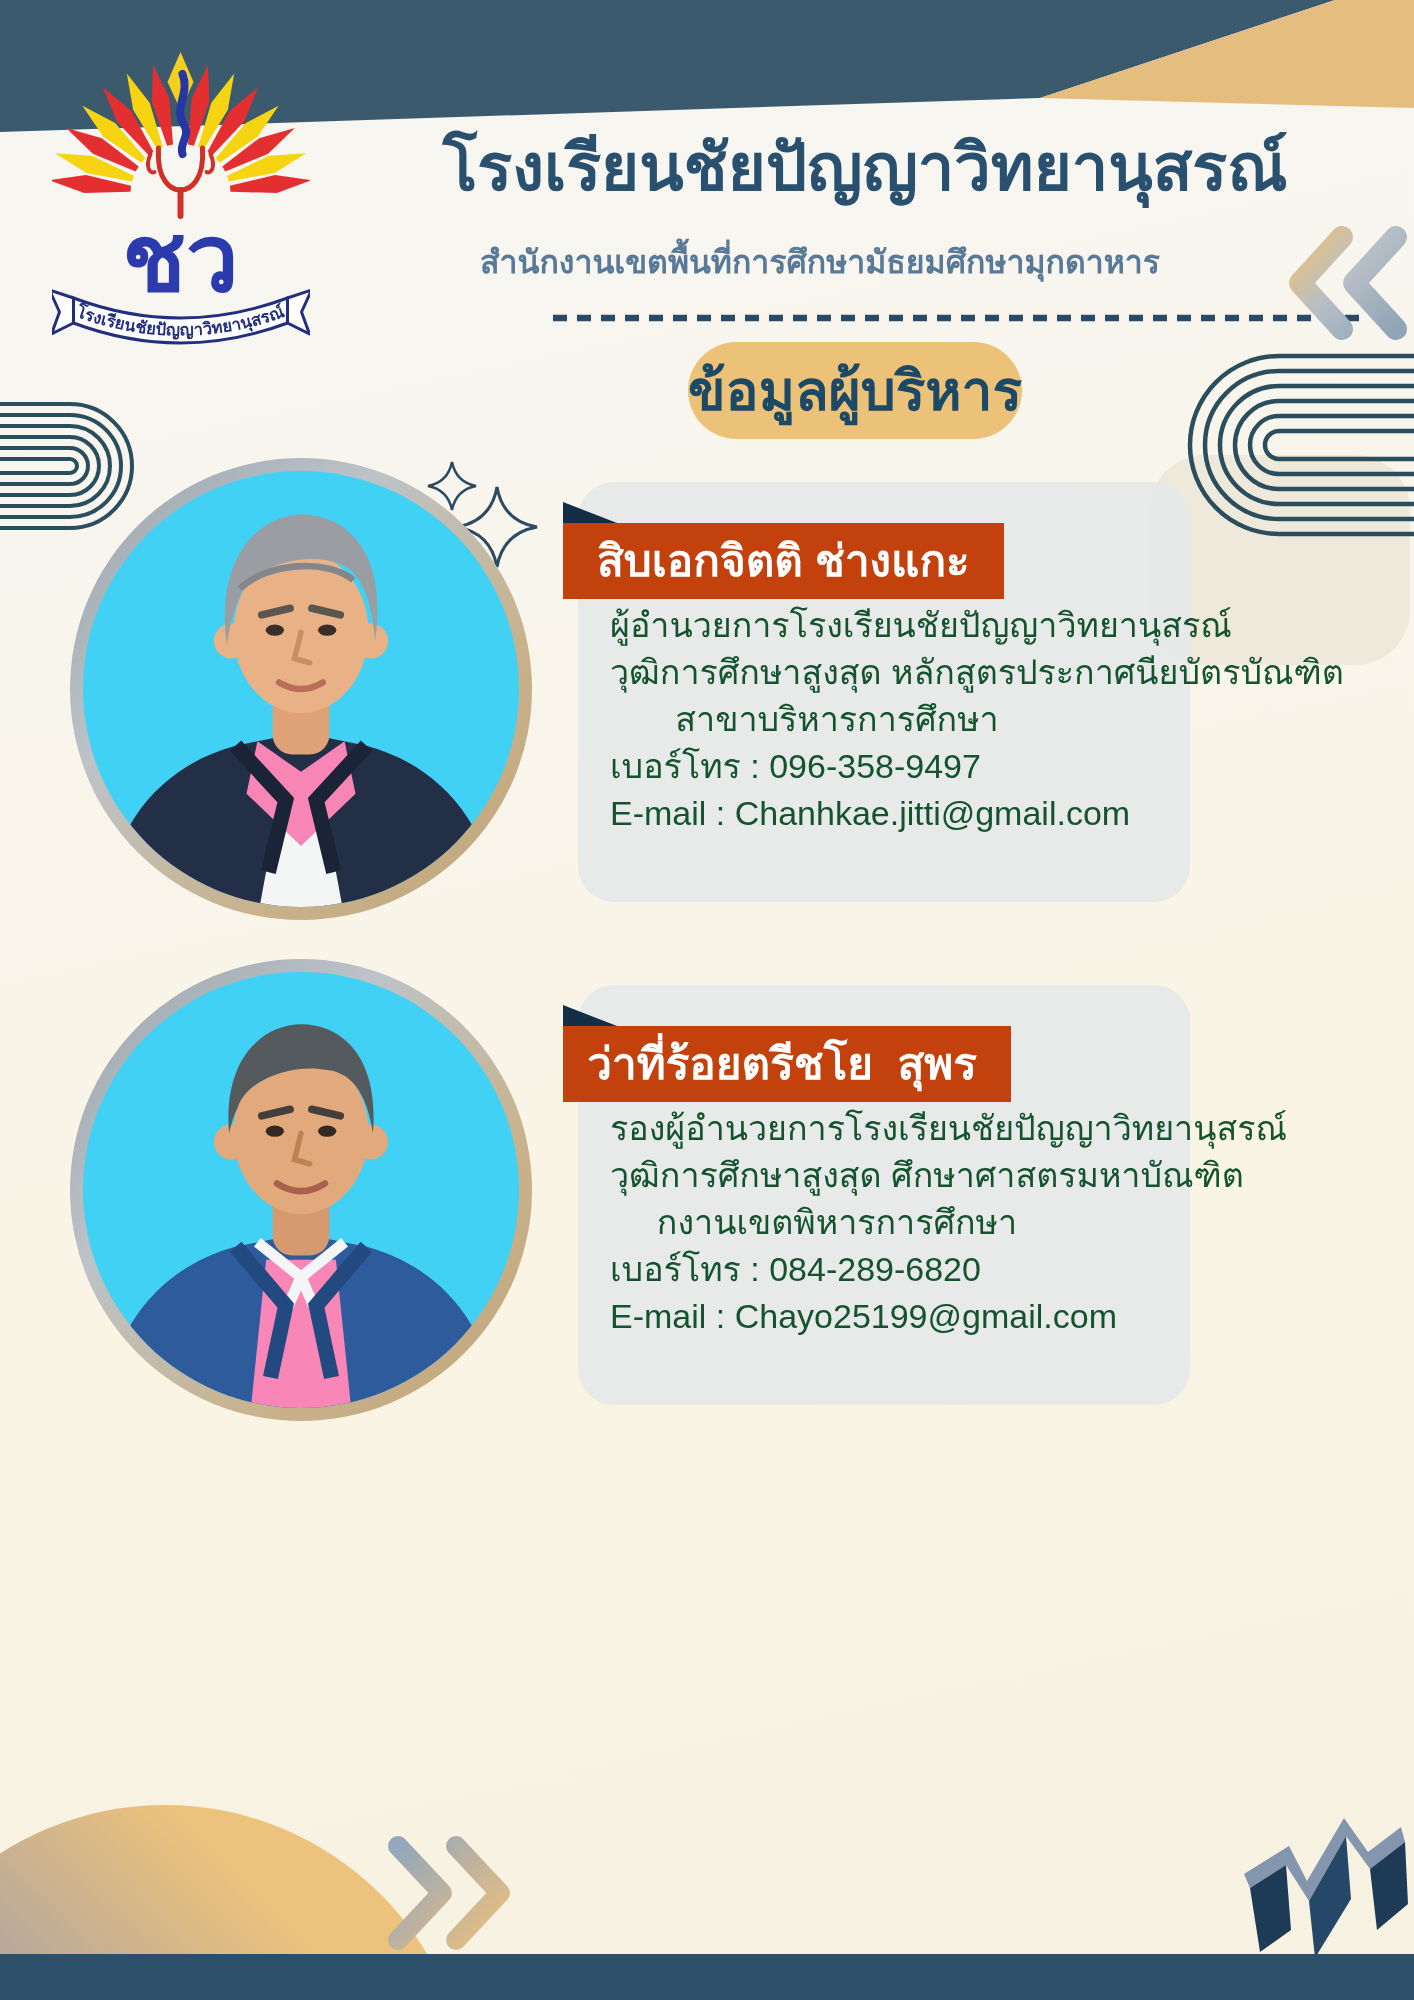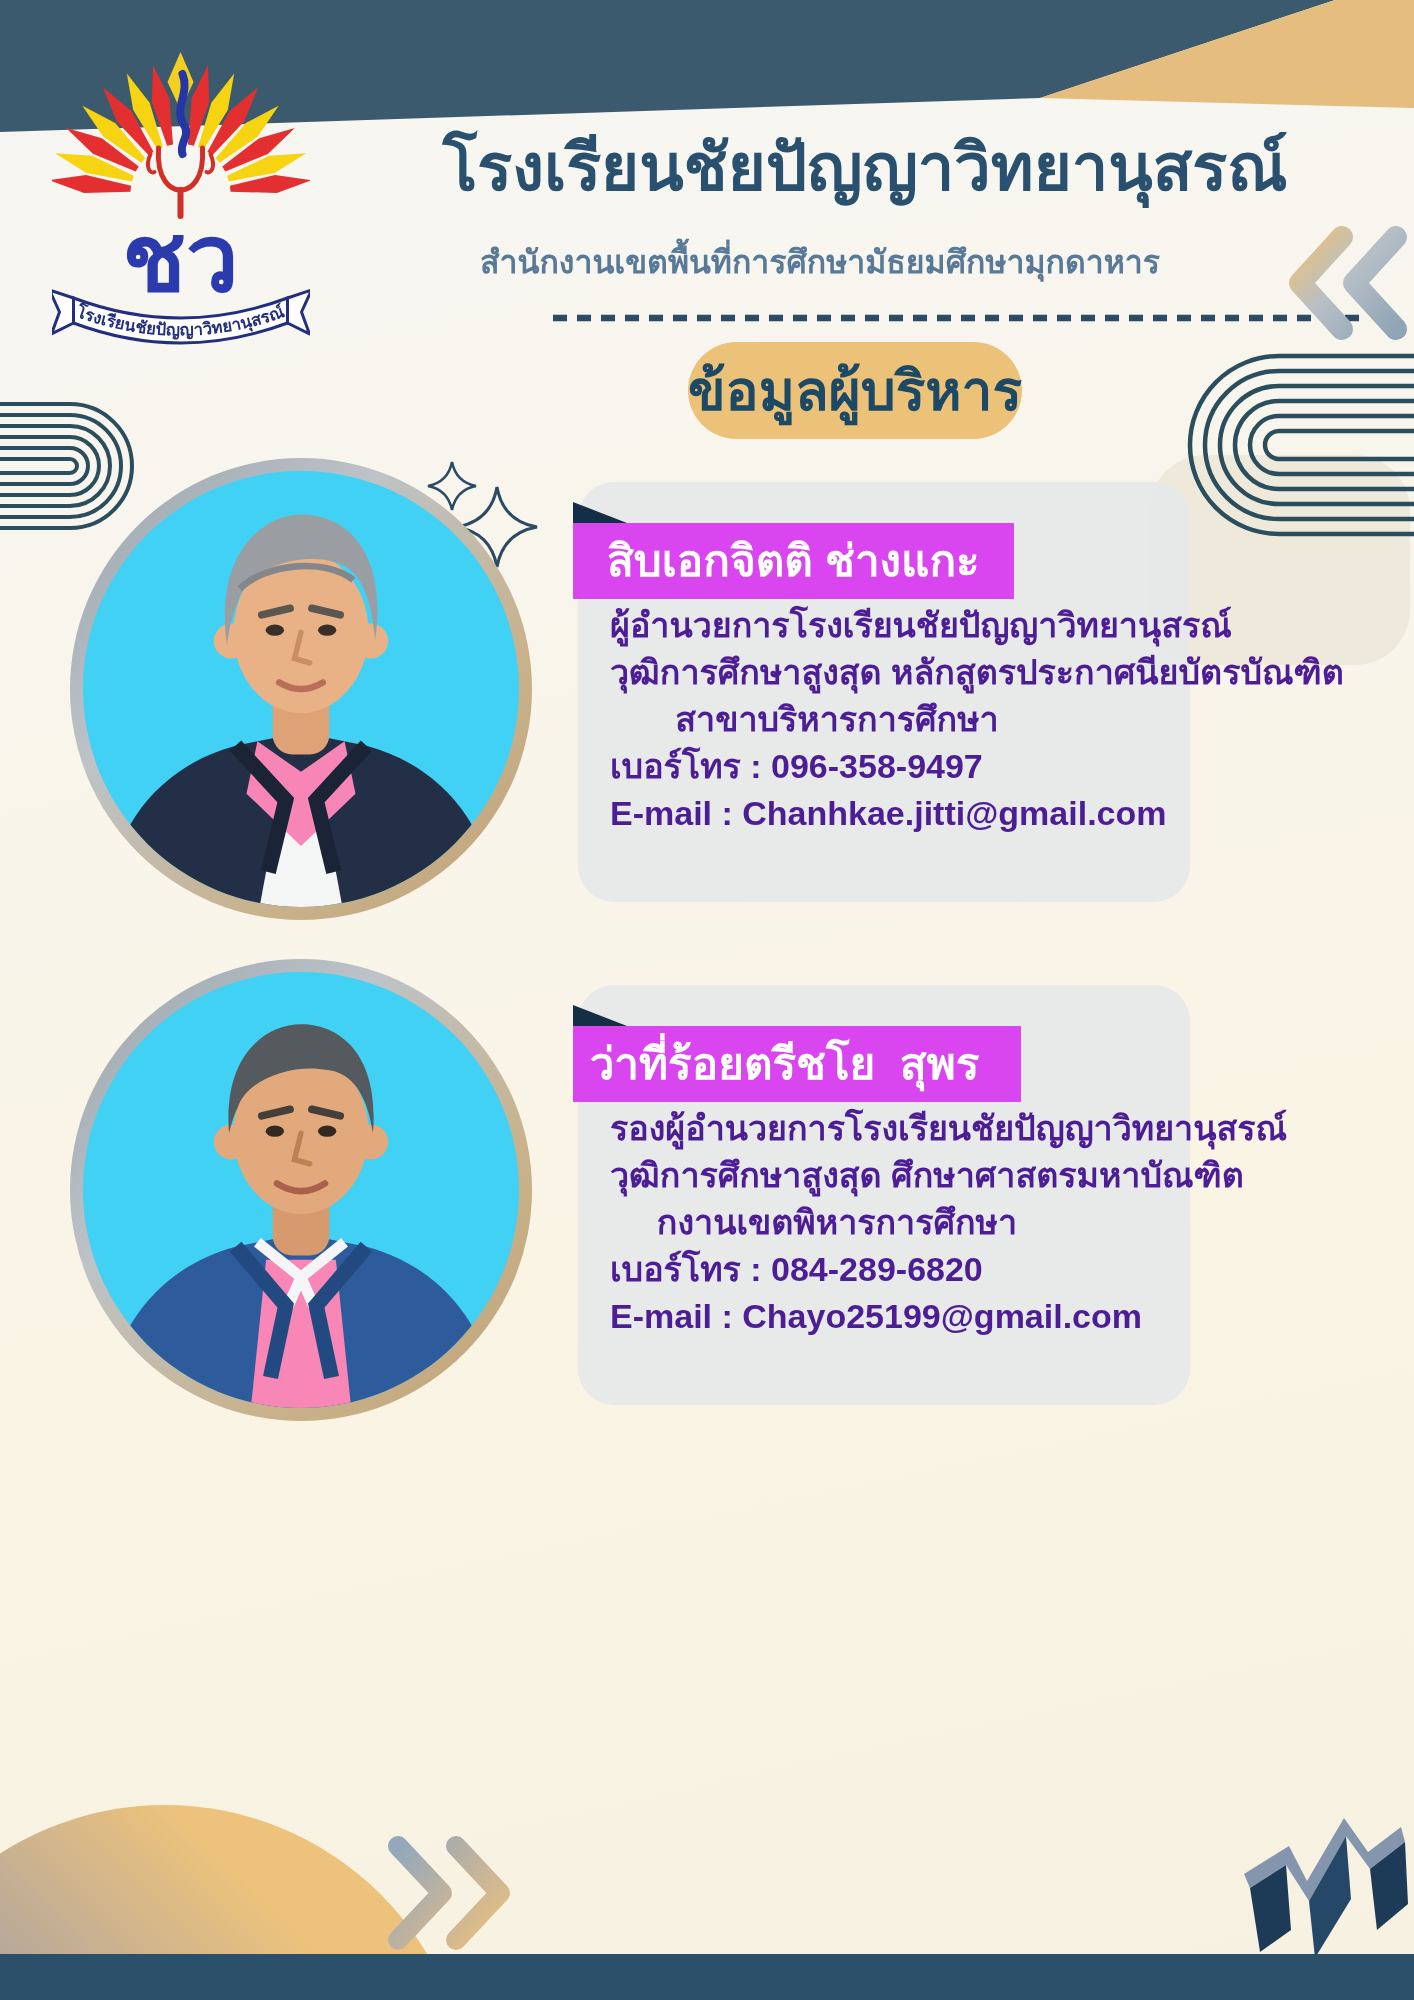--- a/index.html
+++ b/index.html
@@ -32,32 +32,32 @@
 
   
   .card{
     position:absolute; left:578px; width:612px; height:420px;
     background:rgba(229,233,233,0.94); border-radius:36px;
   }
   .card-1{top:482px;}
   .card-2{top:985px;}
   .ribbon{
     position:absolute; left:-15px; top:41px; height:76px;
-    background:#d946ef; display:flex; align-items:center; justify-content:center;
-    padding:0 34px; box-sizing:border-box;margin-left:10px;
+    background:#c2410c; display:flex; align-items:center; justify-content:flex-end;
+    padding:0 34px; box-sizing:border-box;
   }
   .ribbon::before{
     content:""; position:absolute; left:0; top:-21px; width:0; height:0;
     border-bottom:21px solid #142e46; border-right:54px solid transparent;
   }
   .ribbon-1{min-width:400px;}
   .ribbon-2{min-width:448px;padding-left:9px;}
   .ribbon-text{color:#ffffff; font-size:44px; font-weight:800; white-space:pre; line-height:1;}
   .card-body{position:absolute; left:32px; right:18px; top:120px;}
-  .line{font-size:34px; color:#4c1d95; line-height:47px; white-space:nowrap; font-weight:700;}
+  .line{font-size:34px; color:#14532d; line-height:47px; white-space:nowrap; font-weight:400;}
   .line-field{text-align:center; padding-right:108px;}
 
   
   .photo{
     position:absolute; left:70px; width:462px; height:462px; border-radius:50%;
     background:linear-gradient(135deg,#98a2ac 0%,#bdc3c8 35%,#c9b28b 70%,#bfa379 100%);
     box-sizing:border-box; padding:13px;
   }
   .photo-1{top:458px;}
   .photo-2{top:959px;}

